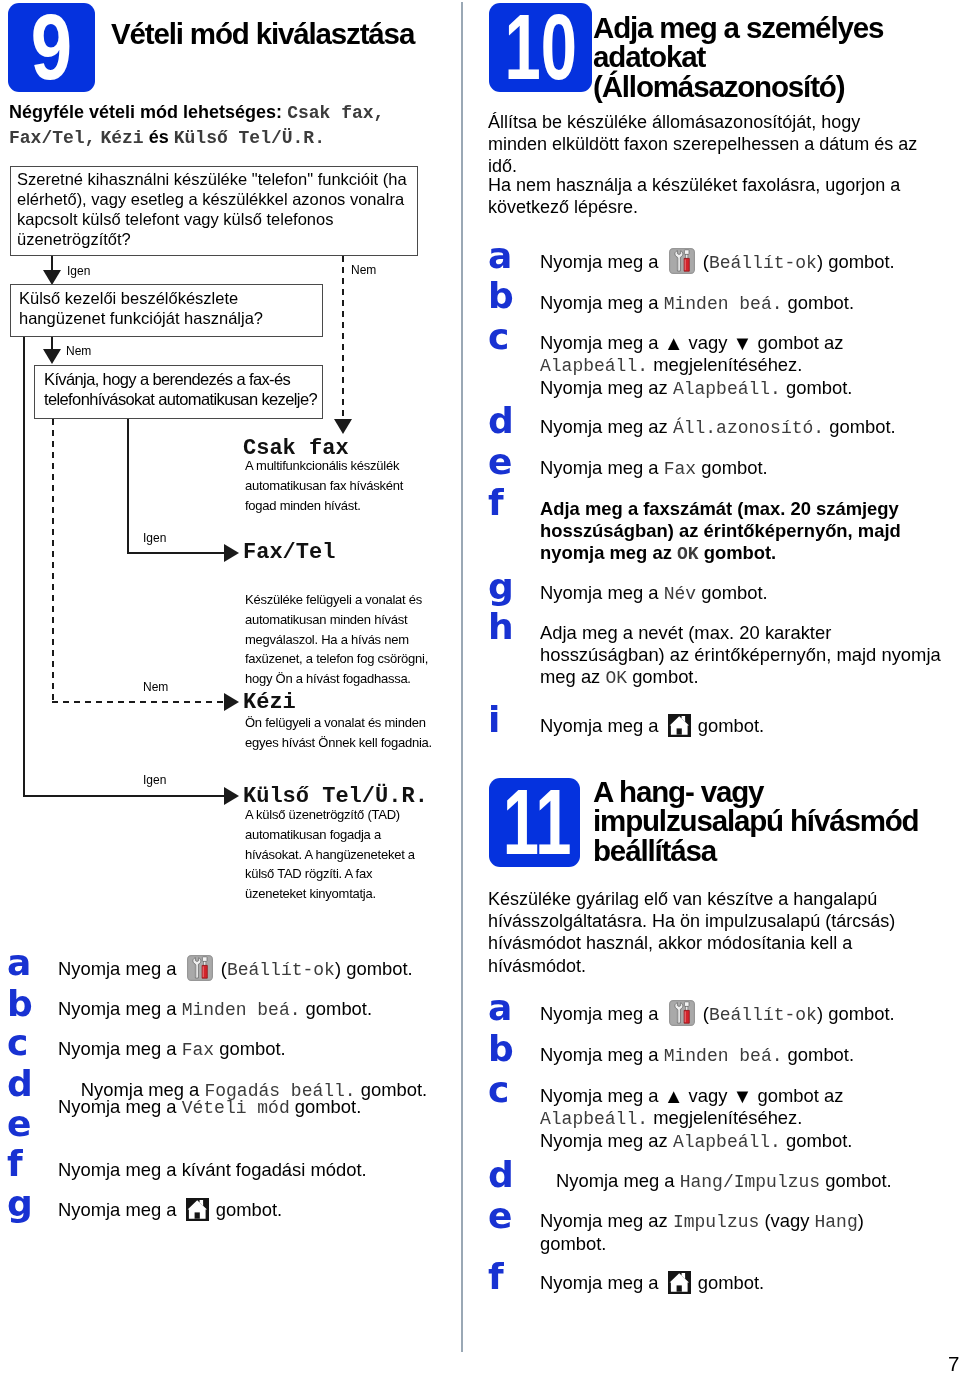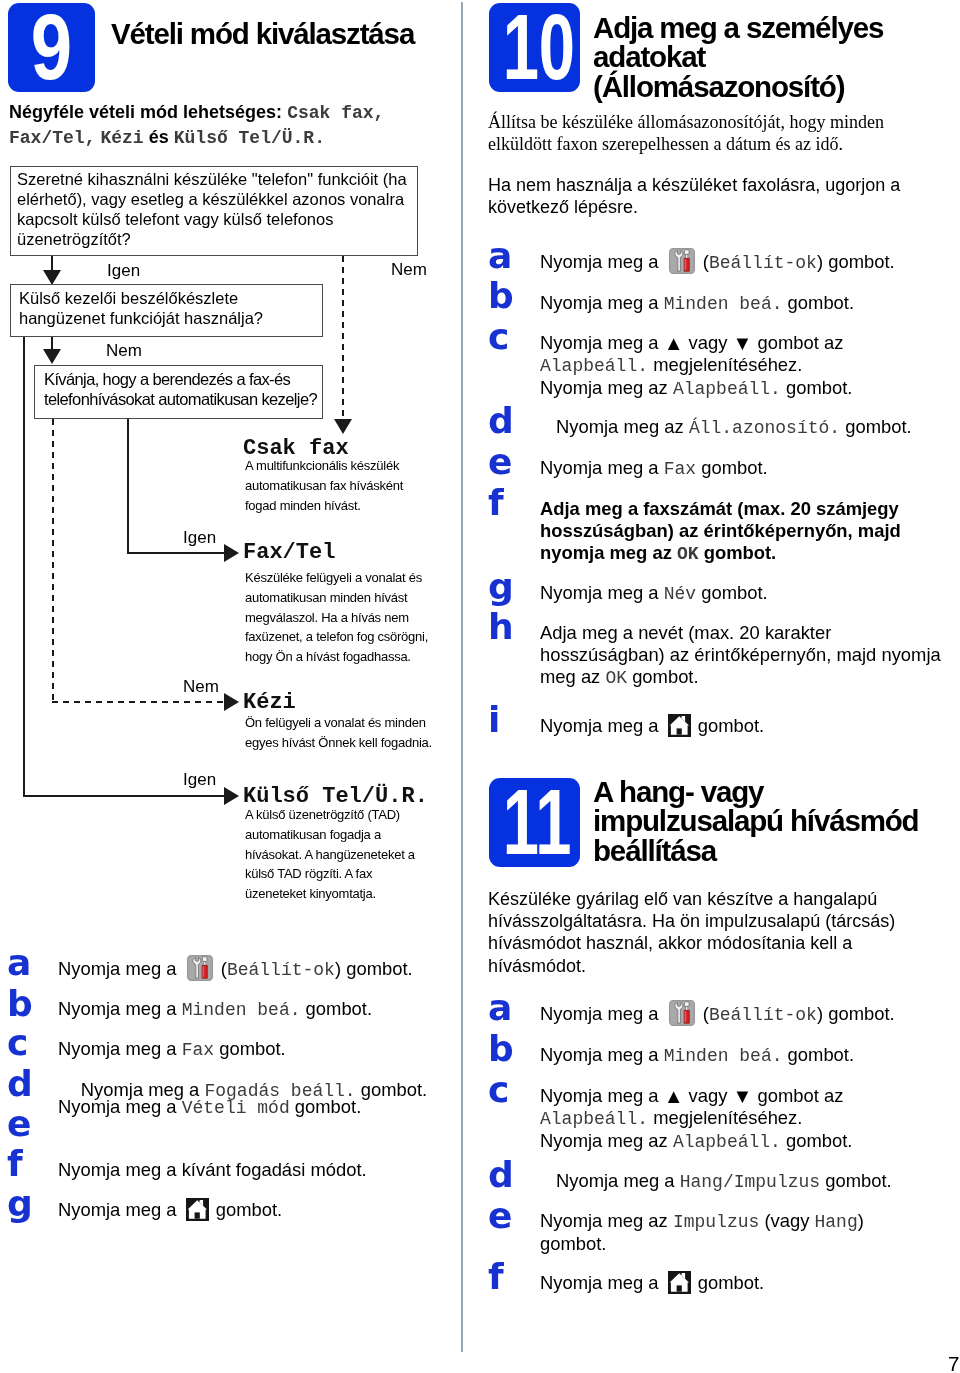--- a/index.html
+++ b/index.html
@@ -32,21 +32,21 @@
   .vline{position:absolute;background:#1a1a1a;width:2px;}
   .hline{position:absolute;background:#1a1a1a;height:2px;}
   .dvline{position:absolute;width:2.4px;
     background:repeating-linear-gradient(to bottom,#1a1a1a 0 6.2px,transparent 6.2px 11px);}
   .dhline{position:absolute;height:2.4px;
     background:repeating-linear-gradient(to right,#1a1a1a 0 6.2px,transparent 6.2px 11px);}
   .arrd{position:absolute;width:0;height:0;border-left:9px solid transparent;
         border-right:9px solid transparent;border-top:15.5px solid #1a1a1a;}
   .arrr{position:absolute;width:0;height:0;border-top:9px solid transparent;
         border-bottom:9px solid transparent;border-left:15.5px solid #1a1a1a;}
-  .flab{position:absolute;font-size:17px;line-height:18px;margin-left:40px;}
+  .flab{position:absolute;font-size:12px;line-height:18px;}
   .otitle{position:absolute;font-family:"Liberation Mono",monospace;font-weight:bold;
           font-size:22px;line-height:22px;color:#111;white-space:nowrap;}
   .obody{position:absolute;font-size:13px;line-height:19.75px;letter-spacing:-0.25px;}
 
   .icn{display:inline-block;height:0;vertical-align:baseline;overflow:visible;position:relative;}
   .icn svg{position:absolute;left:0;}
   .icn-settings{width:26px;margin:0 3px 0 5px;}
   .icn-settings svg{top:-20px;}
   .icn-home{width:23px;margin:0 2px 0 4px;}
   .icn-home svg{top:-18px;}
@@ -88,21 +88,21 @@
       <div class="vline" style="left:127px;top:419px;height:135px;"></div>
       <div class="hline" style="left:127px;top:552px;width:99px;"></div>
       <div class="arrr" style="left:224px;top:544px;"></div>
       <div class="flab" style="left:143px;top:529px;">Igen</div>
       <div class="hline" style="left:23px;top:795px;width:203px;"></div>
       <div class="arrr" style="left:224px;top:787px;"></div>
       <div class="flab" style="left:143px;top:771px;">Igen</div>
       <div class="otitle" style="left:243px;top:438px;">Csak fax</div>
       <div class="obody" style="left:245px;top:456px;width:186px;">A multifunkcionális készülék automatikusan fax hívásként fogad minden hívást.</div>
       <div class="otitle" style="left:243px;top:542px;">Fax/Tel</div>
-      <div class="obody" style="left:245px;top:568px;width:199px;">Készüléke felügyeli a vonalat és automatikusan minden hívást megválaszol. Ha a hívás nem faxüzenet, a telefon fog csörögni, hogy Ön a hívást fogadhassa.</div>
+      <div class="obody" style="left:245px;top:590px;width:199px;">Készüléke felügyeli a vonalat és automatikusan minden hívást megválaszol. Ha a hívás nem faxüzenet, a telefon fog csörögni, hogy Ön a hívást fogadhassa.</div>
       <div class="otitle" style="left:243px;top:692px;">Kézi</div>
       <div class="obody" style="left:245px;top:713px;width:206px;">Ön felügyeli a vonalat és minden egyes hívást Önnek kell fogadnia.</div>
       <div class="otitle" style="left:243px;top:786px;">Külső Tel/Ü.R.</div>
       <div class="obody" style="left:245px;top:805px;width:186px;">A külső üzenetrögzítő (TAD) automatikusan fogadja a hívásokat. A hangüzeneteket a külső TAD rögzíti. A fax üzeneteket kinyomtatja.</div>
     </div>
     <div class="marker" style="left:7px;top:945px;">a</div>
     <div class="steptext" style="left:58px;top:958px;width:392px;"><span>Nyomja meg a </span><span class="icn icn-settings"><svg width="26" height="26" viewBox="0 0 26 26" xmlns="http://www.w3.org/2000/svg">
             <rect x="0.6" y="0.6" width="24.8" height="24.8" rx="3.6" ry="3.6" fill="#a9a9a9" stroke="#979797" stroke-width="1.2"></rect>
             <path d="M8.4 2.6 C6.4 3.3 5.4 5.3 6.1 7.1 C6.5 8.2 7.4 8.9 8.4 9.2 L8.4 23.0 L11.4 23.0 L11.4 9.2 C12.7 8.8 13.6 7.7 13.8 6.3 C14.0 4.8 13.1 3.3 11.7 2.7 L11.7 5.6 L10.0 6.5 L8.4 5.6 Z" fill="#f0f0f0" stroke="#6a6a6a" stroke-width="0.8" stroke-linejoin="round"></path>
             <path d="M9.2 9.9 L9.2 22.3" stroke="#b4b4b4" stroke-width="0.85" fill="none"></path>
@@ -123,42 +123,42 @@
     <div class="steptext" style="left:58px;top:1159px;width:392px;"><span>Nyomja meg a kívánt fogadási módot.</span></div>
     <div class="marker" style="left:7px;top:1186px;">g</div>
     <div class="steptext" style="left:58px;top:1199px;width:392px;"><span>Nyomja meg a </span><span class="icn icn-home"><svg width="23" height="23" viewBox="0 0 23 23" xmlns="http://www.w3.org/2000/svg">
             <rect x="0" y="0" width="23" height="23" fill="#151515"></rect>
             <path d="M11.2 2.3 L1.6 11.6 L2.9 11.6 L2.9 20.7 L19.6 20.7 L19.6 11.6 L21.0 11.6 Z" fill="#ffffff"></path>
             <path d="M13.6 2.0 L17.1 2.0 L17.1 8.0 L13.6 4.6 Z" fill="#ffffff"></path>
             <rect x="8.6" y="14.4" width="5.2" height="6.3" fill="#151515"></rect>
           </svg></span><span> gombot.</span></div>
   </div>
   <div>
-    <div class="badge" style="left:489px;top:3px;width:91px;height:89px;">
+    <div class="badge" style="left:489px;top:3px;width:91px;height:89px;padding-left:12px;">
       <div class="num two" style="top:-2px;font-size:93px;line-height:93px;">10</div>
     </div>
     <div class="steptitle" style="left:593px;top:2px;width:340px;margin-top:11px;">Adja meg a személyes adatokat (Állomásazonosító)</div>
-    <div class="para" style="left:488px;top:111px;width:435px;font-family:Liberation Serif, serif;">Állítsa be készüléke állomásazonosítóját, hogy minden elküldött faxon szerepelhessen a dátum és az idő.</div>
+    <div class="para" style="left:488px;top:111px;width:435px;">Állítsa be készüléke állomásazonosítóját, hogy minden elküldött faxon szerepelhessen a dátum és az idő.</div>
     <div class="para" style="left:488px;top:174px;width:435px;">Ha nem használja a készüléket faxolásra, ugorjon a következő lépésre.</div>
     <div class="marker" style="left:488px;top:238px;">a</div>
     <div class="steptext" style="left:540px;top:251px;width:402px;"><span>Nyomja meg a </span><span class="icn icn-settings"><svg width="26" height="26" viewBox="0 0 26 26" xmlns="http://www.w3.org/2000/svg">
             <rect x="0.6" y="0.6" width="24.8" height="24.8" rx="3.6" ry="3.6" fill="#a9a9a9" stroke="#979797" stroke-width="1.2"></rect>
             <path d="M8.4 2.6 C6.4 3.3 5.4 5.3 6.1 7.1 C6.5 8.2 7.4 8.9 8.4 9.2 L8.4 23.0 L11.4 23.0 L11.4 9.2 C12.7 8.8 13.6 7.7 13.8 6.3 C14.0 4.8 13.1 3.3 11.7 2.7 L11.7 5.6 L10.0 6.5 L8.4 5.6 Z" fill="#f0f0f0" stroke="#6a6a6a" stroke-width="0.8" stroke-linejoin="round"></path>
             <path d="M9.2 9.9 L9.2 22.3" stroke="#b4b4b4" stroke-width="0.85" fill="none"></path>
             <rect x="15.4" y="1.8" width="4.6" height="4.6" rx="0.6" fill="#f4f4f4" stroke="#6a6a6a" stroke-width="0.75"></rect>
             <rect x="16.5" y="6.4" width="2.4" height="4.0" fill="#e6e6e6" stroke="#6a6a6a" stroke-width="0.6"></rect>
             <path d="M15.1 10.4 L20.3 10.4 L20.3 23.2 L15.1 23.2 Z" fill="#d3232b" stroke="#8c1014" stroke-width="0.75" stroke-linejoin="round"></path>
             <path d="M16.2 11.4 L16.2 22.2" stroke="#ef8a8f" stroke-width="0.85" fill="none"></path>
           </svg></span><span> (</span><span class="mono">Beállít-ok</span><span>) gombot.</span></div>
     <div class="marker" style="left:488px;top:278px;">b</div>
     <div class="steptext" style="left:540px;top:292px;width:402px;"><span>Nyomja meg a </span><span class="mono">Minden beá.</span><span> gombot.</span></div>
     <div class="marker" style="left:488px;top:319px;">c</div>
     <div class="steptext" style="left:540px;top:332px;width:402px;"><span>Nyomja meg a </span><span class="tri">▲</span><span> vagy </span><span class="tri">▼</span><span> gombot az</span><br><span class="mono">Alapbeáll.</span><span> megjelenítéséhez.</span><br><span>Nyomja meg az </span><span class="mono">Alapbeáll.</span><span> gombot.</span></div>
     <div class="marker" style="left:488px;top:403px;">d</div>
-    <div class="steptext" style="left:540px;top:416px;width:402px;margin-left:16px;"><span>Nyomja meg az </span><span class="mono">Áll.azonosító.</span><span> gombot.</span></div>
+    <div class="steptext" style="left:540px;top:416px;width:402px;"><span>Nyomja meg az </span><span class="mono">Áll.azonosító.</span><span> gombot.</span></div>
     <div class="marker" style="left:488px;top:444px;">e</div>
     <div class="steptext" style="left:540px;top:457px;width:402px;"><span>Nyomja meg a </span><span class="mono">Fax</span><span> gombot.</span></div>
     <div class="marker" style="left:488px;top:485px;">f</div>
     <div class="steptext" style="left:540px;top:498px;width:402px;font-weight:bold;"><span>Adja meg a faxszámát (max. 20 számjegy hosszúságban) az érintőképernyőn, majd nyomja meg az </span><span class="mono">OK</span><span> gombot.</span></div>
     <div class="marker" style="left:488px;top:569px;">g</div>
     <div class="steptext" style="left:540px;top:582px;width:402px;"><span>Nyomja meg a </span><span class="mono">Név</span><span> gombot.</span></div>
     <div class="marker" style="left:488px;top:609px;">h</div>
     <div class="steptext" style="left:540px;top:622px;width:402px;"><span>Adja meg a nevét (max. 20 karakter hosszúságban) az érintőképernyőn, majd nyomja meg az </span><span class="mono">OK</span><span> gombot.</span></div>
     <div class="marker" style="left:488px;top:702px;">i</div>
     <div class="steptext" style="left:540px;top:715px;width:402px;"><span>Nyomja meg a </span><span class="icn icn-home"><svg width="23" height="23" viewBox="0 0 23 23" xmlns="http://www.w3.org/2000/svg">

